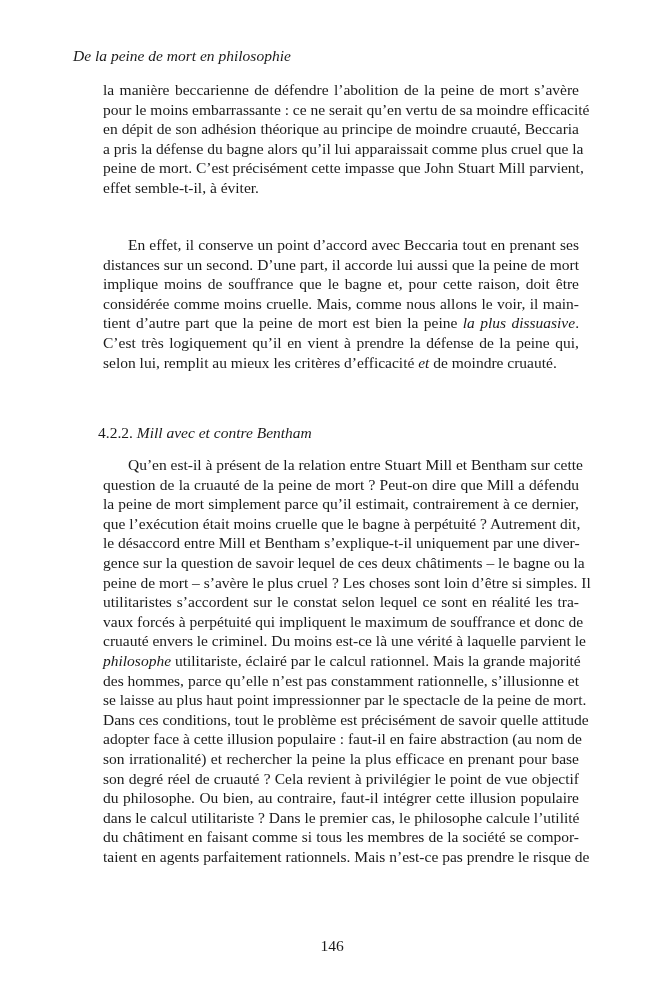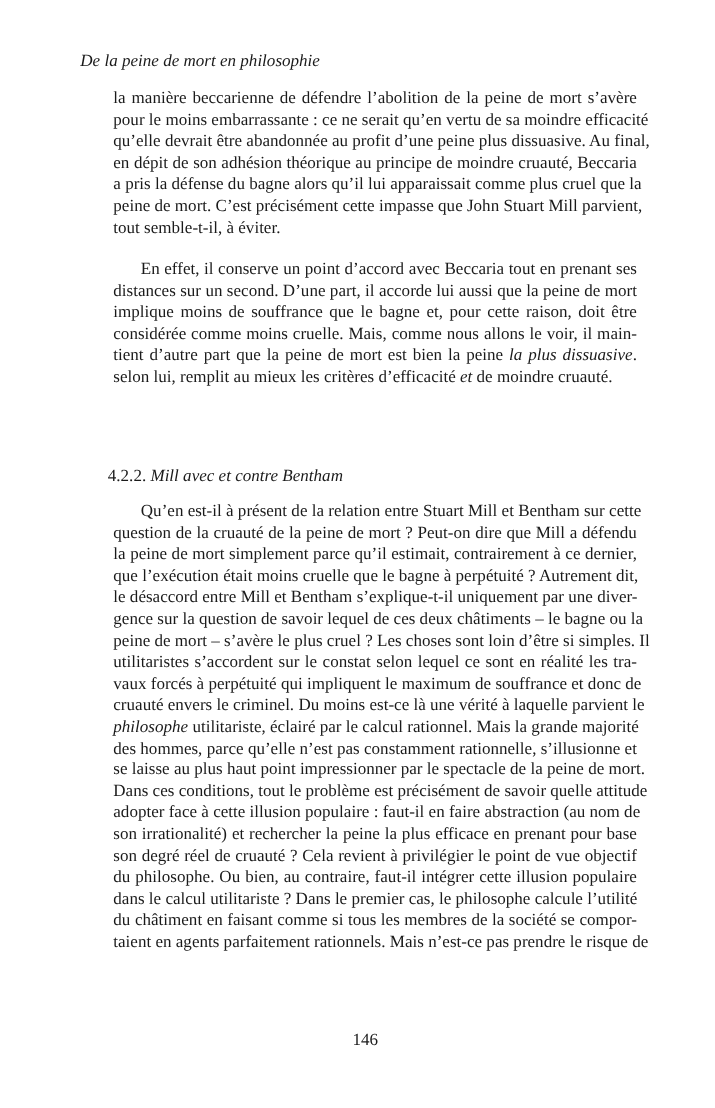--- a/index.html
+++ b/index.html
@@ -32,32 +32,32 @@
 </style>
 </head>
 <body>
 
 <div class="page">
   <div class="running-head">De la peine de mort en philosophie</div>
 
   <div class="body-text" id="p0" style="top:80px;">
       <span class="line">la manière beccarienne de défendre l’abolition de la peine de mort s’avère</span>
       <span class="line">pour le moins embarrassante : ce ne serait qu’en vertu de sa moindre efficacité</span>
-      <span class="line">qu’elle devrait être abandonnée au profit d’une peine plus dissuasive. Au final,</span>
       <span class="line">en dépit de son adhésion théorique au principe de moindre cruauté, Beccaria</span>
       <span class="line">a pris la défense du bagne alors qu’il lui apparaissait comme plus cruel que la</span>
       <span class="line">peine de mort. C’est précisément cette impasse que John Stuart Mill parvient,</span>
-      <span class="line last">tout semble-t-il, à éviter.</span>
+      <span class="line last">effet semble-t-il, à éviter.</span>
     </div>
   <div class="body-text" id="p1" style="top:235px;">
       <span class="line indent">En effet, il conserve un point d’accord avec Beccaria tout en prenant ses</span>
       <span class="line">distances sur un second. D’une part, il accorde lui aussi que la peine de mort</span>
       <span class="line">implique moins de souffrance que le bagne et, pour cette raison, doit être</span>
       <span class="line">considérée comme moins cruelle. Mais, comme nous allons le voir, il main-</span>
       <span class="line">tient d’autre part que la peine de mort est bien la peine <em>la plus dissuasive</em>.</span>
+      <span class="line">C’est très logiquement qu’il en vient à prendre la défense de la peine qui,</span>
       <span class="line last">selon lui, remplit au mieux les critères d’efficacité <em>et</em> de moindre cruauté.</span>
     </div>
 
   <div class="section-heading" style="top:423px;">
     <span>4.2.2.</span>
     <span class="title">Mill avec et contre Bentham</span>
   </div>
 
   <div class="body-text" id="p2" style="top:455px;">
       <span class="line indent">Qu’en est-il à présent de la relation entre Stuart Mill et Bentham sur cette</span>

